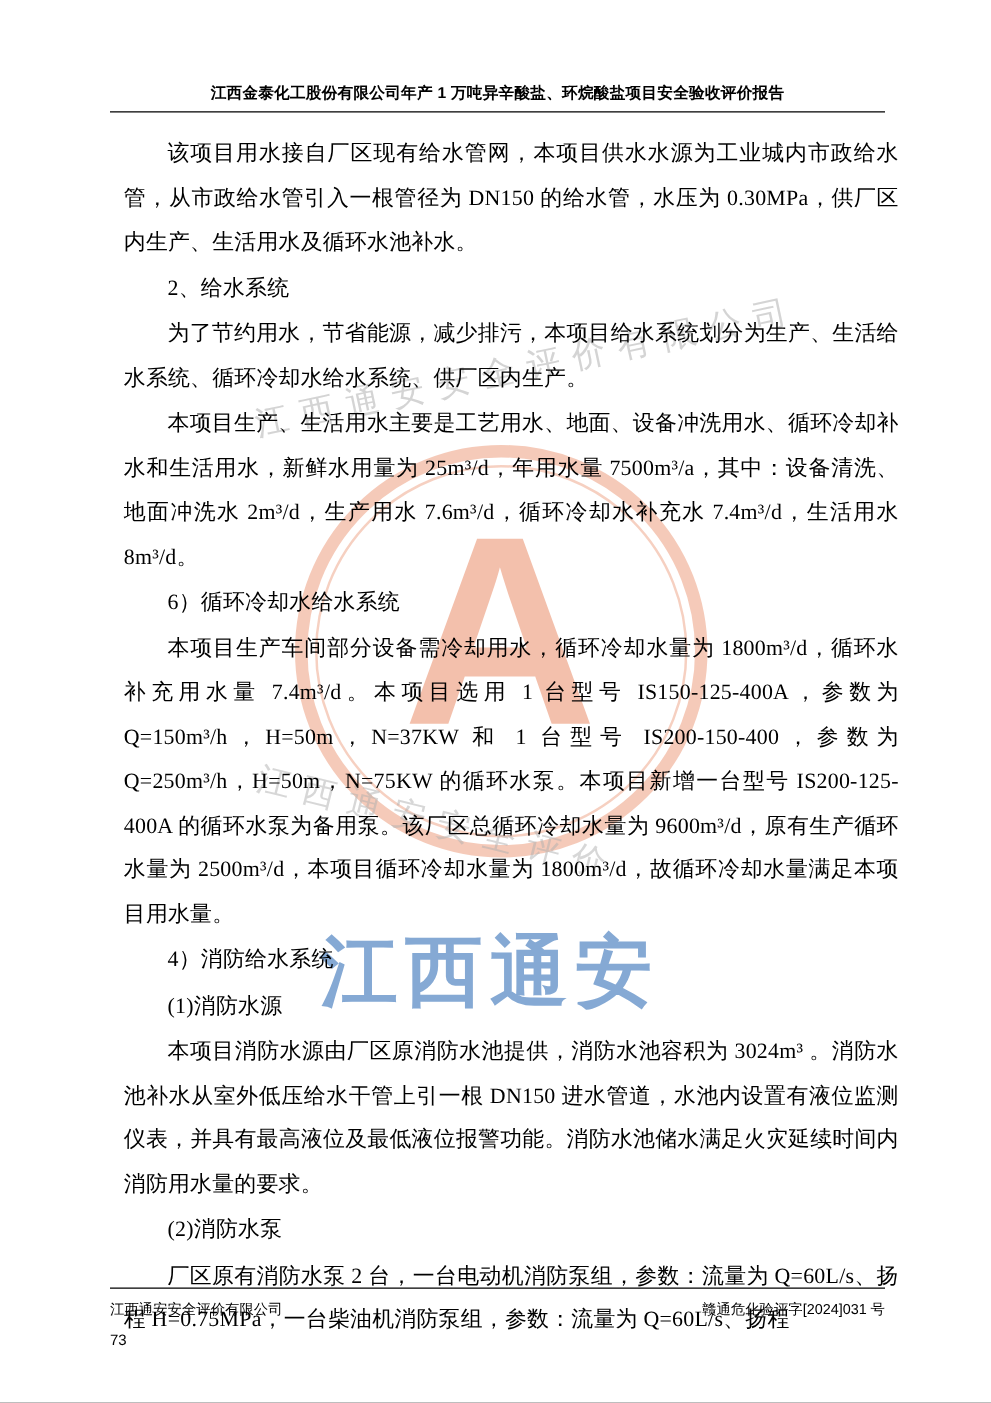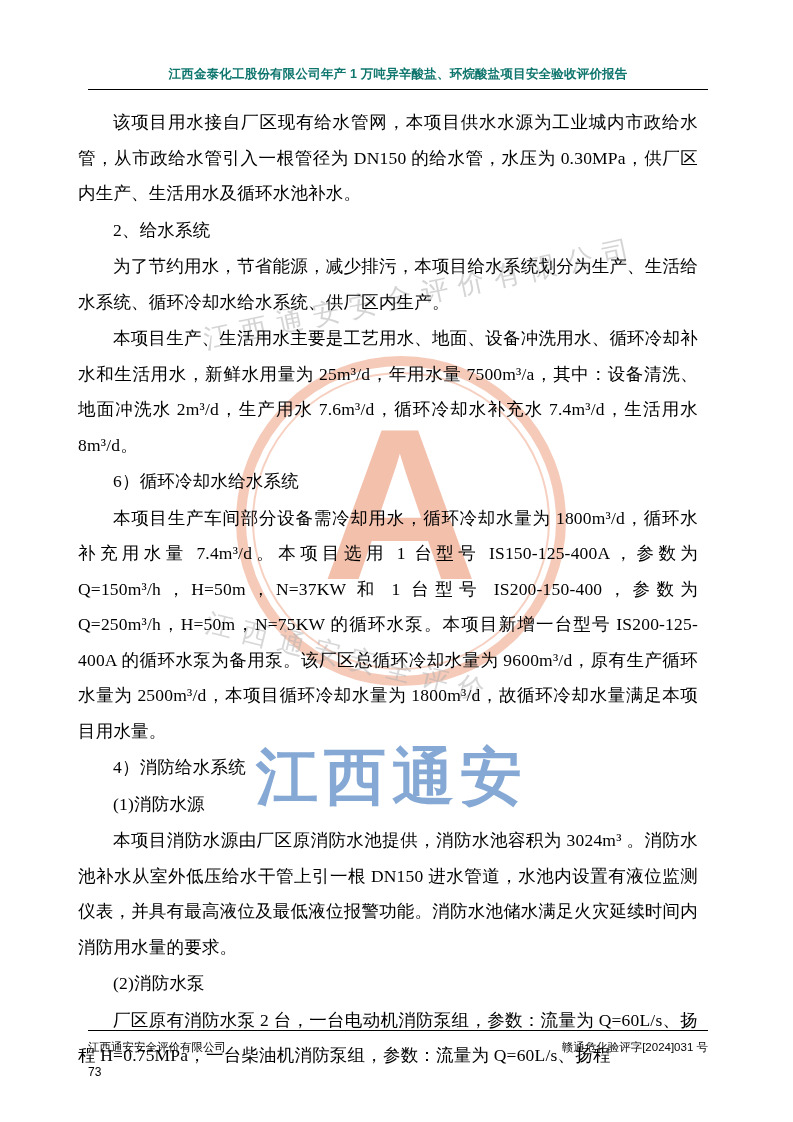--- a/index.html
+++ b/index.html
@@ -91,33 +91,33 @@
     position: absolute;
     left: 88px; top: 66px;
     width: 620px;
     z-index: 3;
   }
   .header-title {
     font-family: "Liberation Sans", sans-serif;
     font-weight: bold;
     font-size: 12.5px;
     text-align: center;
-    color: #0f766e;
+    color: #000000;
     letter-spacing: 0.2px;
     white-space: nowrap;
   }
   .header-rule {
     margin-top: 6px;
     border-bottom: 1.4px solid #000;
   }
 
   
   .content {
     position: absolute;
-    left: 78px; top: 105px;
+    left: 99px; top: 105px;
     width: 620px;
     z-index: 2;
   }
   .content p {
     margin: 0 0 1px 0;
     font-size: 17.5px;
     line-height: 35.5px;
     text-align: justify;
     text-justify: inter-ideograph;
     letter-spacing: 0.2px;

